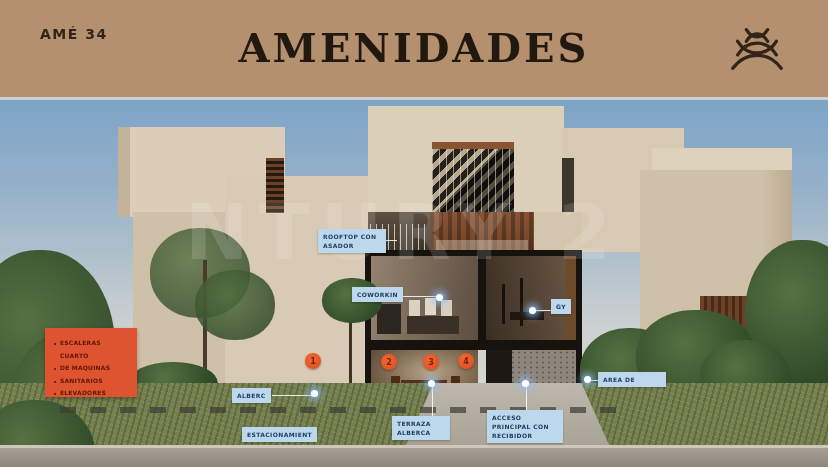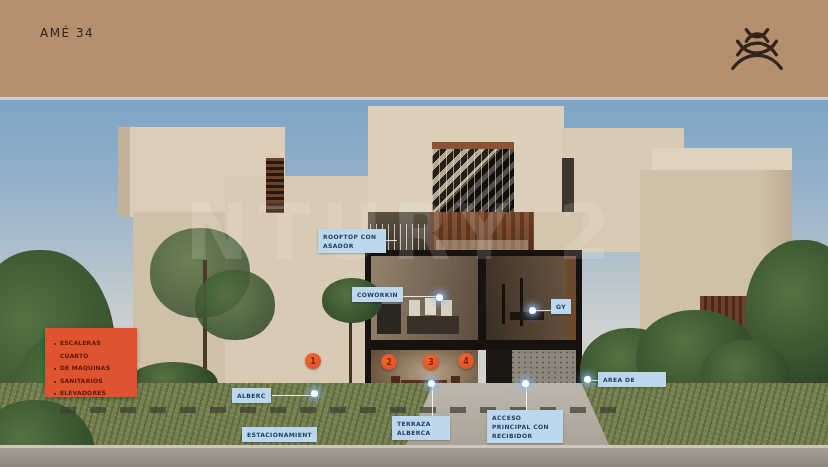--- a/index.html
+++ b/index.html
@@ -2,21 +2,21 @@
 <html><head>
 <meta charset="utf-8">
 <style>
   html,body{margin:0;padding:0;background:#ffffff;}
   .slide{position:relative;width:828px;height:467px;overflow:hidden;
          font-family:"DejaVu Sans","Liberation Sans",sans-serif;}
 
   
   .hdr{position:absolute;left:0;top:0;width:828px;height:100px;background:#b4906e;
        border-bottom:3px solid #ccd0d2;box-sizing:border-box;}
-  .proj{position:absolute;left:40px;top:26px;font-size:12px;font-weight:normal;
+  .proj{position:absolute;left:40px;top:26px;font-size:14px;font-weight:bold;
         letter-spacing:1.5px;color:#31241a;}
   .title{position:absolute;left:0;right:0;top:24px;text-align:center;
          font-family:"DejaVu Serif","Liberation Serif",serif;
          font-size:40px;font-weight:600;letter-spacing:3px;color:#211910;}
   .logo{position:absolute;right:42px;top:20px;width:58px;height:58px;}
   .logo path{fill:none;stroke:#33241a;stroke-width:3.4;stroke-linecap:round;}
 
   
   .render{position:absolute;left:0;top:100px;width:828px;height:367px;overflow:hidden;
           background:linear-gradient(180deg,#7da4c6 0%,#93b0c9 22%,#b3c2cc 45%,#cdd1d1 62%,#d4d4d0 75%);}
@@ -54,20 +54,21 @@
   .wm{position:absolute;left:185px;top:88px;z-index:6;font-size:76px;font-weight:bold;
       letter-spacing:10px;color:rgba(255,255,255,.14);white-space:nowrap;}
 </style>
 </head>
 <body>
 
 <div class="slide">
 
   <header class="hdr">
     <div class="proj">AMÉ 34</div>
+    <div class="title">AMENIDADES</div>
     <svg class="logo" viewBox="0 0 60 60">
       <path d="M19,10 C25,20 35,20 41,10"></path>
       <path d="M19,22 C25,12 35,12 41,22"></path>
       <path d="M10,22 C20,38 40,38 50,22"></path>
       <path d="M10,36 C20,20 40,20 50,36"></path>
       <path d="M5,50 C18,32 42,32 55,50"></path>
     </svg>
   </header>
 
   <div class="render">

